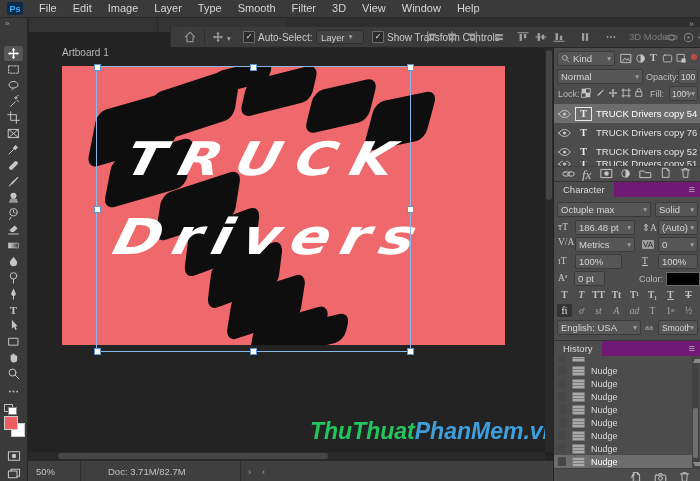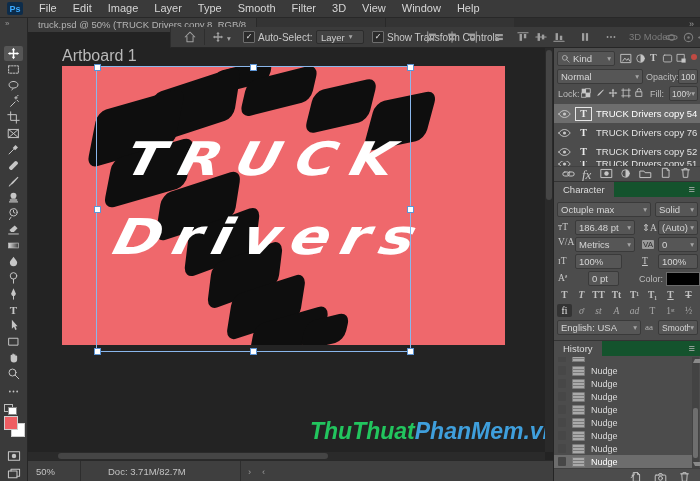--- a/index.html
+++ b/index.html
@@ -36,21 +36,21 @@
   
   .toolbar{left:0;top:18px;width:28px;height:463px;background:#3a3a3a;border-right:1px solid #262626;box-sizing:border-box}
   .tb-exp{position:absolute;left:5px;top:1px;color:#9a9a9a;font-size:8px}
   .tool{position:absolute;left:4px;width:19px;height:15px;display:flex;align-items:center;justify-content:center}
   .tool.active{background:#565656;border-radius:2px}.tool.active .fl{fill:#fff}
   .ttool{color:#c6c6c6;font-size:11px;font-weight:bold;font-family:"Liberation Serif",serif}
   .swatch{position:absolute;border:1px solid #cfcfcf;width:12px;height:12px}
 
   
   .canvas{left:28px;top:32px;width:525px;height:428px;background:#232323;overflow:hidden}
-  .ab-label{left:34px;top:15px;color:#b9b9b9;font-size:16px}
+  .ab-label{left:34px;top:15px;color:#b9b9b9;font-size:10px}
   .artboard{left:34px;top:34px;width:443px;height:279px;background:#ef686c;overflow:hidden}
   .blob{position:absolute;background:#0e0e0e;border-radius:9px 12px 9px 12px}
   .t1,.t2{position:absolute;color:#fff;font-family:"DejaVu Sans",sans-serif;font-weight:700;font-style:italic;transform-origin:left top;white-space:nowrap}
   .t1{left:72px;top:66px;font-size:42px;letter-spacing:11px;transform:scale(1.32,1.1) skewX(-12deg)}
   .t2{left:60px;top:142px;font-size:44px;letter-spacing:8px;transform:scale(1.32,1.12) skewX(-12deg)}
   .tbox{left:68px;top:34px;width:313px;height:284px;border:1px solid #8ab7ec;pointer-events:none}
   .handle{position:absolute;width:5px;height:5px;background:#fff;border:1px solid #5d95d5}
   .wm{left:282px;top:386px;font-style:italic;font-weight:bold;font-size:23px;letter-spacing:0;white-space:nowrap}
   .wm-red{color:#22c55e}.wm-blue{color:#3f9fdc}
   .vsb{left:517px;top:0;width:8px;height:420px;background:#2a2a2a}
@@ -69,21 +69,21 @@
       color:#d6d6d6;font-size:9.5px;padding:0 3px;box-sizing:border-box}
   .dd .grow{flex:1;overflow:hidden;white-space:nowrap}
   .plbl{color:#bdbdbd;font-size:9px}
   .ibx{color:#c9c9c9;font-size:9.5px;font-family:"Liberation Serif",serif}
   .lrow{position:absolute;left:0;width:146px;height:19px;display:flex;align-items:center;gap:4px;padding-left:4px;box-sizing:border-box}
   .lrow.sel{background:#6d6d6d}
   .lname{color:#e3e3e3;font-size:9.5px;white-space:nowrap;overflow:hidden}
   .lthumb{width:17px;height:14px;display:flex;align-items:center;justify-content:center;
           color:#ececec;font-size:10px;font-family:"Liberation Serif",serif;font-weight:bold}
   .lthumb.selth{outline:1px solid #e6e6e6;outline-offset:-1px}
-  .phead{position:absolute;left:0;width:146px;height:16px;background:#14532d;border-top:1px solid #333;box-sizing:border-box}
+  .phead{position:absolute;left:0;width:146px;height:16px;background:#701a75;border-top:1px solid #333;box-sizing:border-box}
   .ptab{position:absolute;left:0;top:0;height:16px;background:#4c4c4c;color:#dcdcdc;font-size:9.5px;line-height:16px;padding:0 9px}
   .pmenu{position:absolute;right:5px;top:1px;color:#b3b3b3;font-size:11px}
   .sbtn{position:absolute;width:15px;height:13px;display:flex;align-items:center;justify-content:center;
         color:#c2c2c2;font-size:9.5px;font-family:"Liberation Serif",serif;font-weight:bold}
   .it{font-style:italic}.un{text-decoration:underline}.lt{text-decoration:line-through}
   .ot{color:#a8a8a8;font-weight:normal}
   .ot.on{background:#333;border-radius:2px;color:#ececec}
   .hrow{position:absolute;left:0;width:138px;height:13px;display:flex;align-items:center;gap:6px;padding-left:4px;box-sizing:border-box}
   .hrow.sel{background:#6d6d6d}
   .hico{width:13px;height:10px;background:#a9a9a9;border-radius:1px;border:1px solid #7a7a7a;box-sizing:border-box;
@@ -106,21 +106,20 @@
     <span class="menu-item">Type</span>
     <span class="menu-item">Smooth</span>
     <span class="menu-item">Filter</span>
     <span class="menu-item">3D</span>
     <span class="menu-item">View</span>
     <span class="menu-item">Window</span>
     <span class="menu-item">Help</span>
   </div>
 
   <div class="abs tabbar">
-    <div class="tab">truck.psd @ 50% (TRUCK Drivers copy 8, RGB/8</div>
     <div class="gtab"></div>
     <div class="gtab"></div>
     <span class="tab-overflow">»</span>
   </div>
 
   <div class="abs toolbar">
     <span class="tb-exp">»</span>
 
     <div class="tool active" style="top:28px">
       <svg class="ic" width="13" height="13" viewBox="0 0 16 16">
@@ -599,21 +598,21 @@
     <span class="abs ibx" style="left:4px;top:208px">ɪT</span>
     <div class="abs dd" style="left:21px;top:206px;width:47px">
       <span class="grow">100%</span>
     </div>
     <span class="abs ibx un" style="left:88px;top:208px">T</span>
     <div class="abs dd" style="left:104px;top:206px;width:40px">
       <span class="grow">100%</span>
     </div>
 
     <span class="abs ibx" style="left:4px;top:225px">Aª</span>
-    <div class="abs dd" style="left:34px;top:223px;width:31px">
+    <div class="abs dd" style="left:20px;top:223px;width:31px">
       <span class="grow">0 pt</span>
     </div>
     <span class="abs plbl" style="left:85px;top:226px">Color:</span>
     <div class="abs" style="left:112px;top:224px;width:32px;height:12px;background:#000;border:1px solid #6a6a6a"></div>
 
     <div class="sbtn" style="left:3px;top:240px">T</div>
     <div class="sbtn it" style="left:20px;top:240px">T</div>
     <div class="sbtn" style="left:37px;top:240px">TT</div>
     <div class="sbtn" style="left:55px;top:240px">Tt</div>
     <div class="sbtn" style="left:73px;top:240px">T¹</div>

